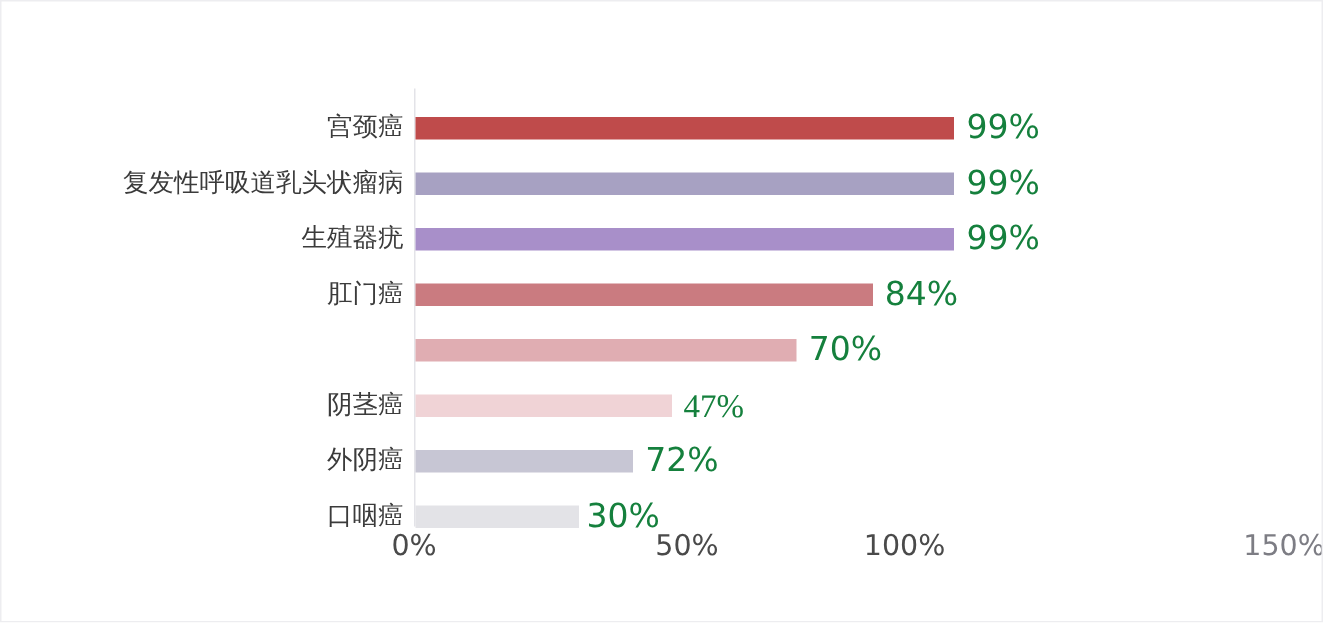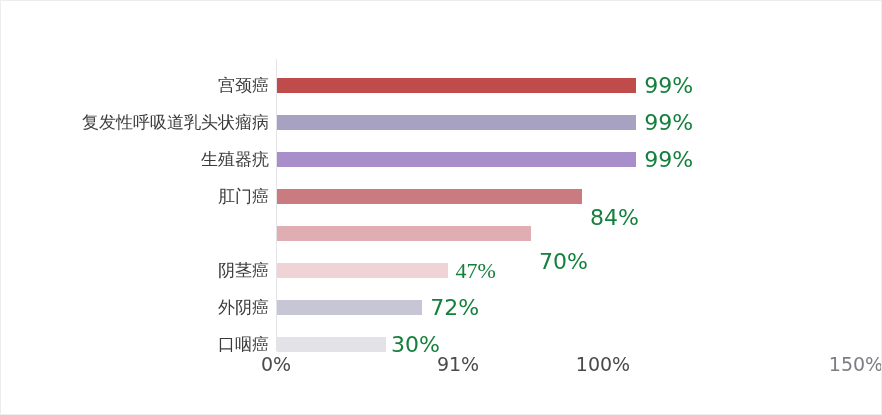--- a/index.html
+++ b/index.html
@@ -134,27 +134,27 @@
           <div class="bar-wrap" style="width: 359.37px;">
             <div class="bar" style="width: 100%; background: rgb(168, 143, 201);"></div>
           </div>
           <div class="val-label" style="left: 643.37px;">99%</div>
         </div>
         <div class="row">
           <div class="cat-label">肛门癌</div>
           <div class="bar-wrap" style="width: 304.92px;">
             <div class="bar" style="width: 100%; background: rgb(202, 123, 128);"></div>
           </div>
-          <div class="val-label" style="left: 588.92px; margin-top: 21px;">84%</div>
+          <div class="val-label" style="left: 588.92px;">84%</div>
         </div>
         <div class="row">
           <div class="bar-wrap" style="width: 254.1px;">
             <div class="bar" style="width: 100%; background: rgb(224, 173, 178);"></div>
           </div>
-          <div class="val-label" style="left: 538.1px; margin-top: 28px;">70%</div>
+          <div class="val-label" style="left: 538.1px;">70%</div>
         </div>
         <div class="row">
           <div class="cat-label">阴茎癌</div>
           <div class="bar-wrap" style="width: 170.61px;">
             <div class="bar" style="width: 100%; background: rgb(240, 211, 214);"></div>
           </div>
           <div class="val-label" style="left: 454.61px; font-family: Liberation Serif, serif;">47%</div>
         </div>
         <div class="row">
           <div class="cat-label">外阴癌</div>
@@ -167,19 +167,19 @@
           <div class="cat-label">口咽癌</div>
           <div class="bar-wrap" style="width: 108.9px;">
             <div class="bar" style="width: 100%; background: rgb(227, 227, 231);"></div>
           </div>
           <div class="val-label" style="left: 390px;">30%</div>
         </div>
       </div>
 
     <div class="xaxis">
       <div class="xtick" style="left:275px">0%</div>
-      <div class="xtick" style="left:457px">91%</div>
+      <div class="xtick" style="left:457px">50%</div>
       <div class="xtick" style="left:602px">100%</div>
       <div class="xtick faded" style="left:855px">150%</div>
     </div>
 
   </div>
 </div>
 
 </body></html>

